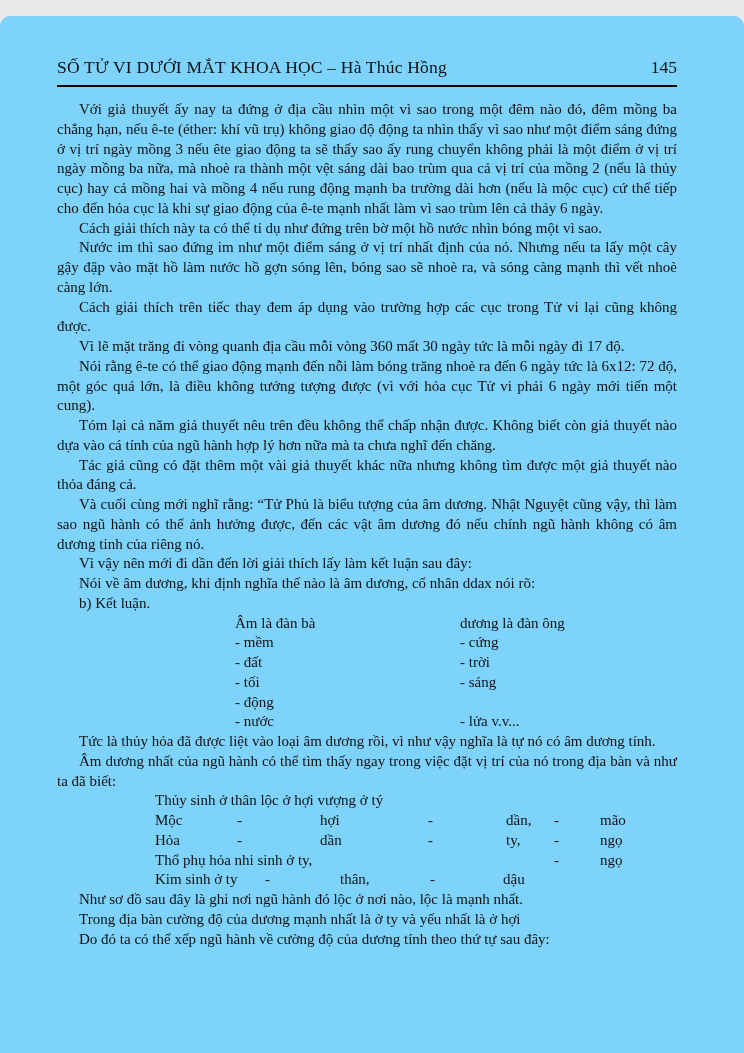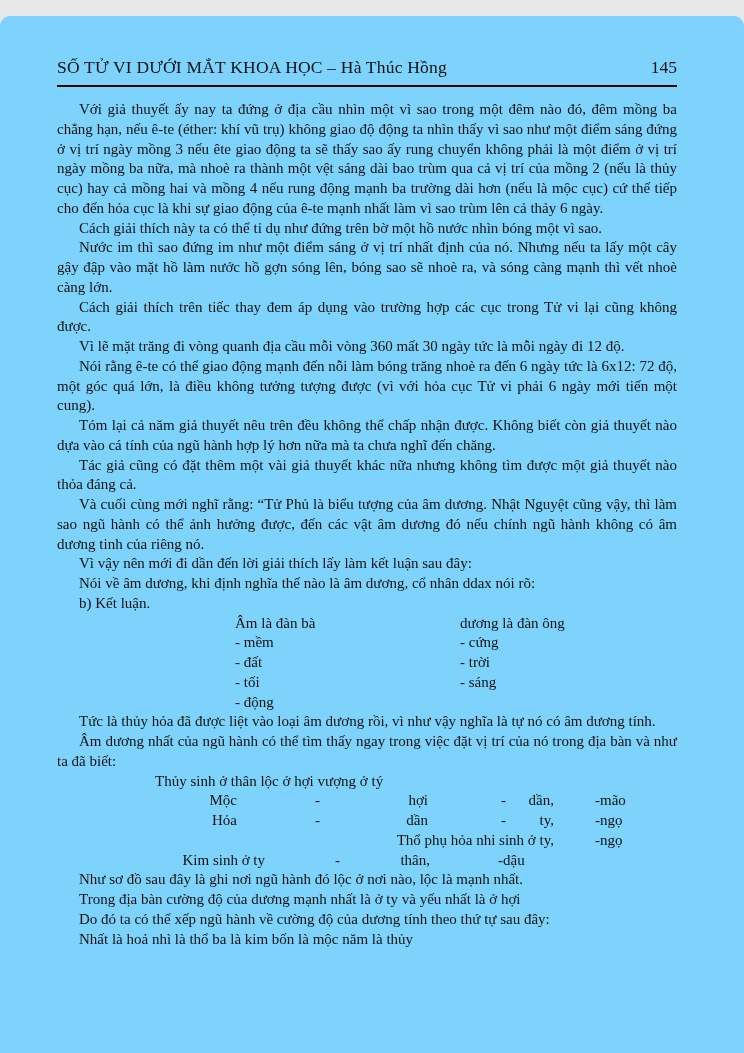--- a/index.html
+++ b/index.html
@@ -30,21 +30,21 @@
     margin: 13px 67px 0 57px;
     font-size: 15px;
     line-height: 19.75px;
     text-align: justify;
   }
   .content p { margin: 0; text-indent: 22px; }
   .line { text-align: left; }
   .dual-row { display: flex; margin-left: 178px; text-align: left; }
   .dual-left { width: 225px; flex: 0 0 auto; }
   .dual-right { flex: 1 1 auto; }
-  .tbl-row { display: flex; margin-left: 98px; text-align: right; }
+  .tbl-row { display: flex; margin-left: 98px; text-align: left; }
   .t-c1 { width: 82px;  flex: 0 0 auto; }
   .t-c2 { width: 83px;  flex: 0 0 auto; }
   .t-c3 { width: 108px; flex: 0 0 auto; }
   .t-c4 { width: 78px;  flex: 0 0 auto; }
   .t-c5 { width: 48px;  flex: 0 0 auto; }
   .t-c6 { width: 46px;  flex: 0 0 auto; }
   .t-c7 { flex: 0 0 auto; }
   .t-span { width: 399px; flex: 0 0 auto; }
   .t-k1 { width: 110px; flex: 0 0 auto; }
   .t-k2 { width: 75px;  flex: 0 0 auto; }
@@ -60,21 +60,21 @@
     <span class="title">SỐ TỬ VI DƯỚI MẮT KHOA HỌC – Hà Thúc Hồng</span>
     <span class="page-number">145</span>
   </div>
 
   <div class="content">
 
     <p>Với giả thuyết ấy nay ta đứng ở địa cầu nhìn một vì sao trong một đêm nào đó, đêm mồng ba chẳng hạn, nếu ê-te (éther: khí vũ trụ) không giao độ động ta nhìn thấy vì sao như một điểm sáng đứng ở vị trí ngày mồng 3 nếu ête giao động ta sẽ thấy sao ấy rung chuyển không phải là một điểm ở vị trí ngày mồng ba nữa, mà nhoè ra thành một vệt sáng dài bao trùm qua cả vị trí của mồng 2 (nếu là thủy cục) hay cả mồng hai và mồng 4 nếu rung động mạnh ba trường dài hơn (nếu là mộc cục) cứ thế tiếp cho đến hỏa cục là khi sự giao động của ê-te mạnh nhất làm vì sao trùm lên cả thảy 6 ngày.</p>
     <p>Cách giải thích này ta có thể tỉ dụ như đứng trên bờ một hồ nước nhìn bóng một vì sao.</p>
     <p>Nước im thì sao đứng im như một điểm sáng ở vị trí nhất định của nó. Nhưng nếu ta lấy một cây gậy đập vào mặt hồ làm nước hồ gợn sóng lên, bóng sao sẽ nhoè ra, và sóng càng mạnh thì vết nhoè càng lớn.</p>
     <p>Cách giải thích trên tiếc thay đem áp dụng vào trường hợp các cục trong Tử vi lại cũng không được.</p>
-    <p>Vì lẽ mặt trăng đi vòng quanh địa cầu mỗi vòng 360 mất 30 ngày tức là mỗi ngày đi 12 độ.</p>
+    <p>Vì lẽ mặt trăng đi vòng quanh địa cầu mỗi vòng 360 mất 30 ngày tức là mỗi ngày đi 17 độ.</p>
     <p>Nói rằng ê-te có thể giao động mạnh đến nỗi làm bóng trăng nhoè ra đến 6 ngày tức là 6x12: 72 độ, một góc quá lớn, là điều không tưởng tượng được (vì với hỏa cục Tử vi phải 6 ngày mới tiến một cung).</p>
     <p>Tóm lại cả năm giả thuyết nêu trên đều không thể chấp nhận được. Không biết còn giả thuyết nào dựa vào cá tính của ngũ hành hợp lý hơn nữa mà ta chưa nghĩ đến chăng.</p>
     <p>Tác giả cũng có đặt thêm một vài giả thuyết khác nữa nhưng không tìm được một giả thuyết nào thỏa đáng cả.</p>
     <p>Và cuối cùng mới nghĩ rằng: “Tử Phủ là biểu tượng của âm dương. Nhật Nguyệt cũng vậy, thì làm sao ngũ hành có thể ảnh hưởng được, đến các vật âm dương đó nếu chính ngũ hành không có âm dương tinh của riêng nó.</p>
     <p>Vì vậy nên mới đi dần đến lời giải thích lấy làm kết luận sau đây:</p>
 
     <p class="line">Nói về âm dương, khi định nghĩa thế nào là âm dương, cổ nhân ddax nói rõ:</p>
     <p class="line">b)  Kết luận.</p>
 
     <div class="dual-row">
@@ -88,20 +88,24 @@
     <div class="dual-row">
       <span class="dual-left">- đất</span>
       <span class="dual-right">- trời</span>
     </div>
     <div class="dual-row">
       <span class="dual-left">- tối</span>
       <span class="dual-right">- sáng</span>
     </div>
     <div class="dual-row">
       <span class="dual-right">- động</span>
+    </div>
+    <div class="dual-row">
+      <span class="dual-left">- nước</span>
+      <span class="dual-right">- lửa v.v...</span>
     </div>
 
     <p>Tức là thủy hỏa đã được liệt vào loại âm dương rồi, vì như vậy nghĩa là tự nó có âm dương tính.</p>
     <p>Âm dương nhất của ngũ hành có thể tìm thấy ngay trong việc đặt vị trí của nó trong địa bàn và như ta đã biết:</p>
 
     <div class="tbl-row">
       <span class="t-c7">Thủy sinh ở thân lộc ở hợi vượng ở tý</span>
     </div>
     <div class="tbl-row">
       <span class="t-c1">Mộc</span>
@@ -130,16 +134,15 @@
       <span class="t-k1">Kim sinh ở ty</span>
       <span class="t-k2">-</span>
       <span class="t-k3">thân,</span>
       <span class="t-k4">-</span>
       <span class="t-c7">dậu</span>
     </div>
 
     <p class="line">Như sơ đồ sau đây là ghi nơi ngũ hành đó lộc ở nơi nào, lộc là mạnh nhất.</p>
     <p class="line">Trong địa bàn cường độ của dương mạnh nhất là ở ty và yếu nhất là ở hợi</p>
     <p class="line">Do đó ta có thể xếp ngũ hành về cường độ của dương tính theo thứ tự sau đây:</p>
-    <p class="line">Nhất là hoả nhì là thổ ba là kim bốn là mộc năm là thủy</p>
 
   </div>
 </div>
 
 </body></html>

